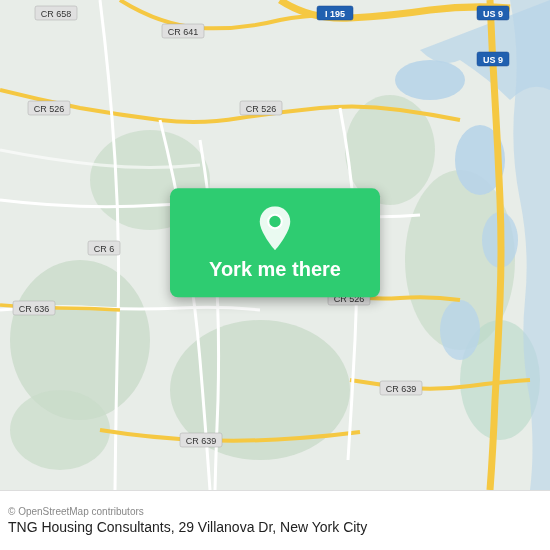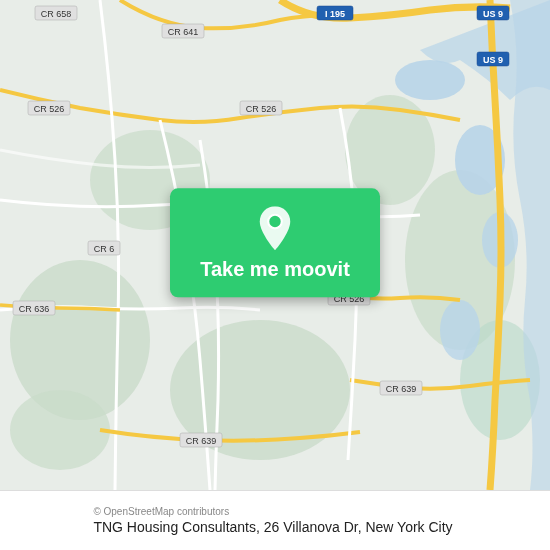--- a/index.html
+++ b/index.html
@@ -56,21 +56,20 @@
       font-size: 20px;
       font-weight: 600;
       white-space: nowrap;
     }
 
     #bottom-bar {
       width: 550px;
       height: 60px;
       background: #fff;
       display: flex;
-      align-items: center;
       justify-content: space-between;
       padding: 0 12px 0 8px;
       border-top: 1px solid #ddd;
       flex-direction: column;
     }
 
     #address-block {
       display: flex;
       flex-direction: column;
       justify-content: center;
@@ -186,23 +185,23 @@
 
     <rect x="180" y="433" width="42" height="14" rx="2" fill="#e0e0e0" stroke="#aaa" stroke-width="0.5"></rect>
     <text x="201" y="444" text-anchor="middle" font-size="9" fill="#333" font-family="Arial">CR 639</text>
   </svg>
 
   <div id="cta-overlay">
     <svg id="pin-icon" viewBox="0 0 44 52" fill="none" xmlns="http://www.w3.org/2000/svg">
       <path d="M22 0C12.06 0 4 8.06 4 18C4 31.5 22 52 22 52C22 52 40 31.5 40 18C40 8.06 31.94 0 22 0Z" fill="white" opacity="0.9"></path>
       <circle cx="22" cy="18" r="8" fill="#2ecc71" stroke="white" stroke-width="2.5"></circle>
     </svg>
-    <span id="cta-label">Take me moovit</span>
+    <span id="cta-label">York me there</span>
   </div>
 </div>
 
 <div id="bottom-bar">
   <div id="address-block">
     <span id="copyright-line">© OpenStreetMap contributors</span>
-    <span id="address-text">TNG Housing Consultants, 26 Villanova Dr, New York City</span>
+    <span id="address-text">TNG Housing Consultants, 29 Villanova Dr, New York City</span>
   </div>
 
 </div>
 
 </body></html>

